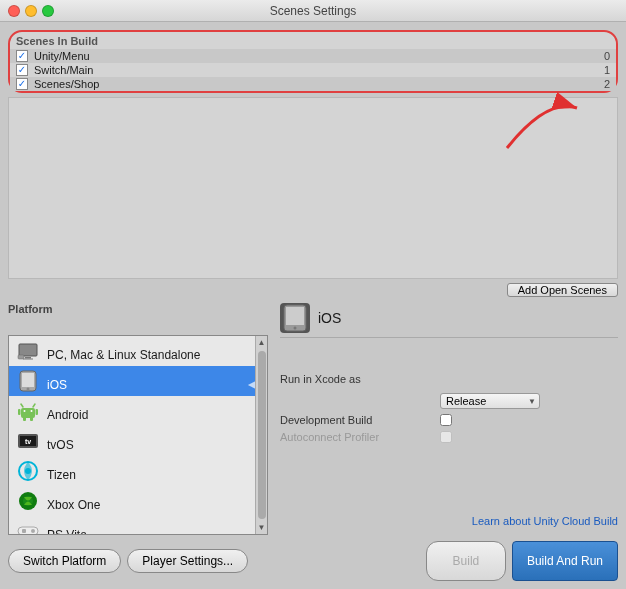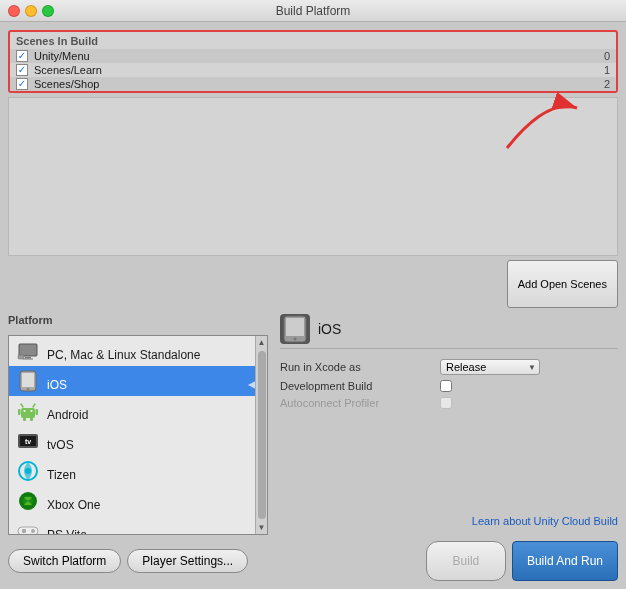--- a/index.html
+++ b/index.html
@@ -49,21 +49,21 @@
       display: flex;
       flex-direction: column;
       height: calc(589px - 22px);
       background: #c8c8c8;
       padding: 8px;
     }
 
     
     .scenes-section {
       border: 2px solid #e04040;
-      border-radius: 3px;
+      border-radius: 14px;
       background: #d4d4d4;
       margin-bottom: 4px;
       flex-shrink: 0;
     }
     .scenes-header {
       font-size: 11px;
       font-weight: 600;
       color: #555;
       padding: 3px 6px 2px;
     }
@@ -115,37 +115,37 @@
     
     .add-scenes-row {
       display: flex;
       justify-content: flex-end;
       margin-bottom: 6px;
     }
     .add-open-scenes-btn {
       background: linear-gradient(to bottom, #f0f0f0, #d8d8d8);
       border: 1px solid #888;
       border-radius: 3px;
-      padding: 17px 10px;
+      padding: 0 10px;
       font-size: 11px;
       cursor: pointer;
     }
 
     
     .platform-area {
       display: flex;
       gap: 0;
       flex: 0 0 auto;
     }
 
     .platform-label {
       font-size: 11px;
       font-weight: 600;
       color: #444;
-      margin-bottom: 9px;
+      margin-bottom: 20px;
     }
 
     .platform-list-container {
       width: 260px;
       flex-shrink: 0;
       display: flex;
       flex-direction: column;
     }
 
     .platform-list {
@@ -265,20 +265,21 @@
       appearance: none;
       -webkit-appearance: none;
       position: relative;
       cursor: pointer;
       width: 100px;
     }
 
     .select-wrapper {
       position: relative;
       display: inline-block;
+      margin-top: 45px;
     }
     .select-wrapper::after {
       content: '▼';
       font-size: 8px;
       position: absolute;
       right: 4px;
       top: 50%;
       transform: translateY(-50%);
       color: #555;
       pointer-events: none;
@@ -346,35 +347,35 @@
   </style>
 </head>
 <body>
 
 <div class="title-bar">
   <div class="title-bar-buttons">
     <div class="traffic-light tl-close"></div>
     <div class="traffic-light tl-min"></div>
     <div class="traffic-light tl-max"></div>
   </div>
-  <span class="title-text">Build Platform</span>
+  <span class="title-text">Scenes Settings</span>
 </div>
 
 <div class="main">
 
   <div class="scenes-section">
     <div class="scenes-header">Scenes In Build</div>
     <div class="scene-row">
       <div class="scene-checkbox"></div>
       <span class="scene-name">Unity/Menu</span>
       <span class="scene-index">0</span>
     </div>
     <div class="scene-row">
       <div class="scene-checkbox"></div>
-      <span class="scene-name">Scenes/Learn</span>
+      <span class="scene-name">Switch/Main</span>
       <span class="scene-index">1</span>
     </div>
     <div class="scene-row">
       <div class="scene-checkbox"></div>
       <span class="scene-name">Scenes/Shop</span>
       <span class="scene-index">2</span>
     </div>
   </div>
 
   <div class="empty-area" style="height:60px;">

